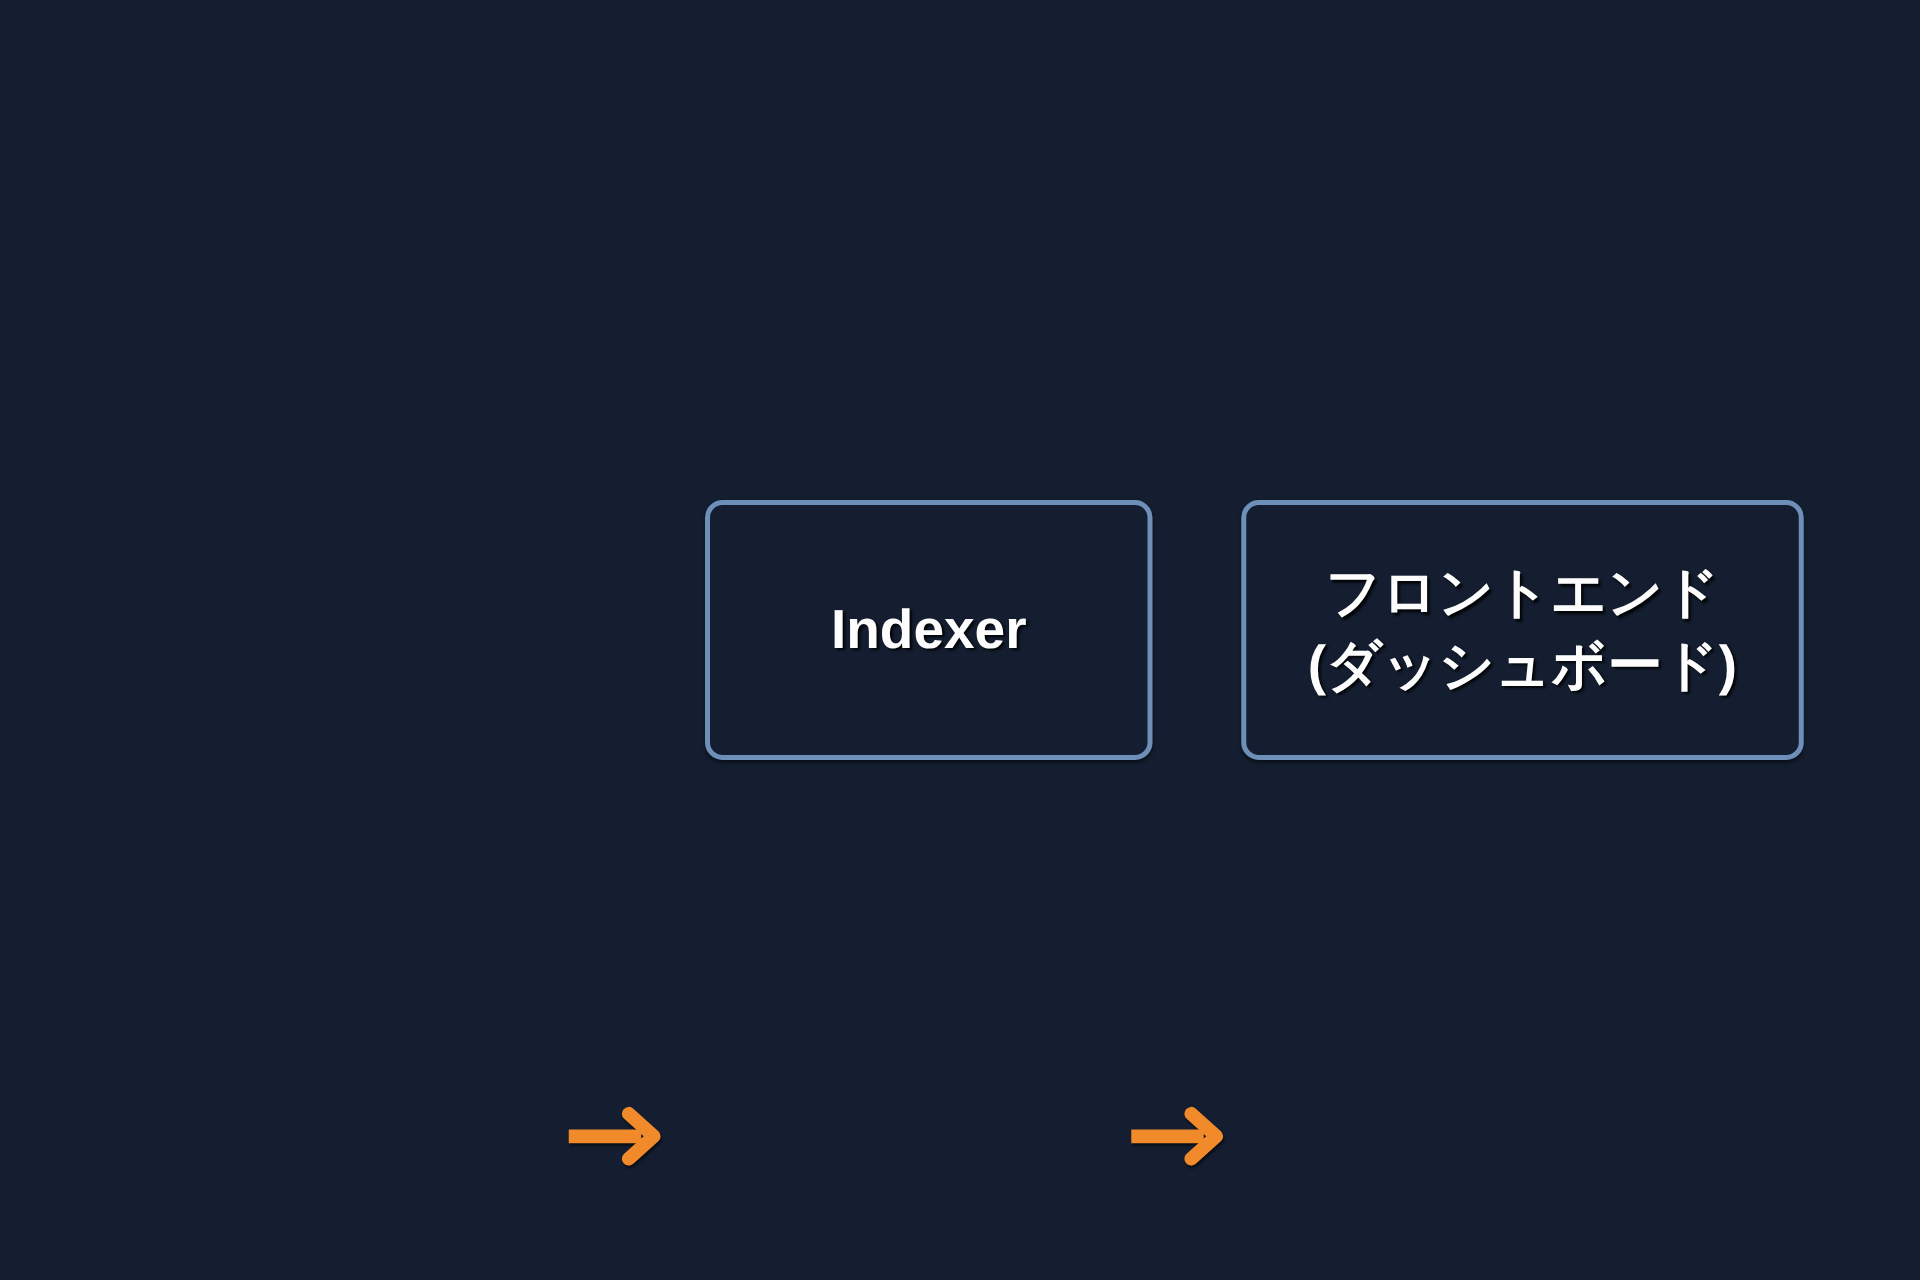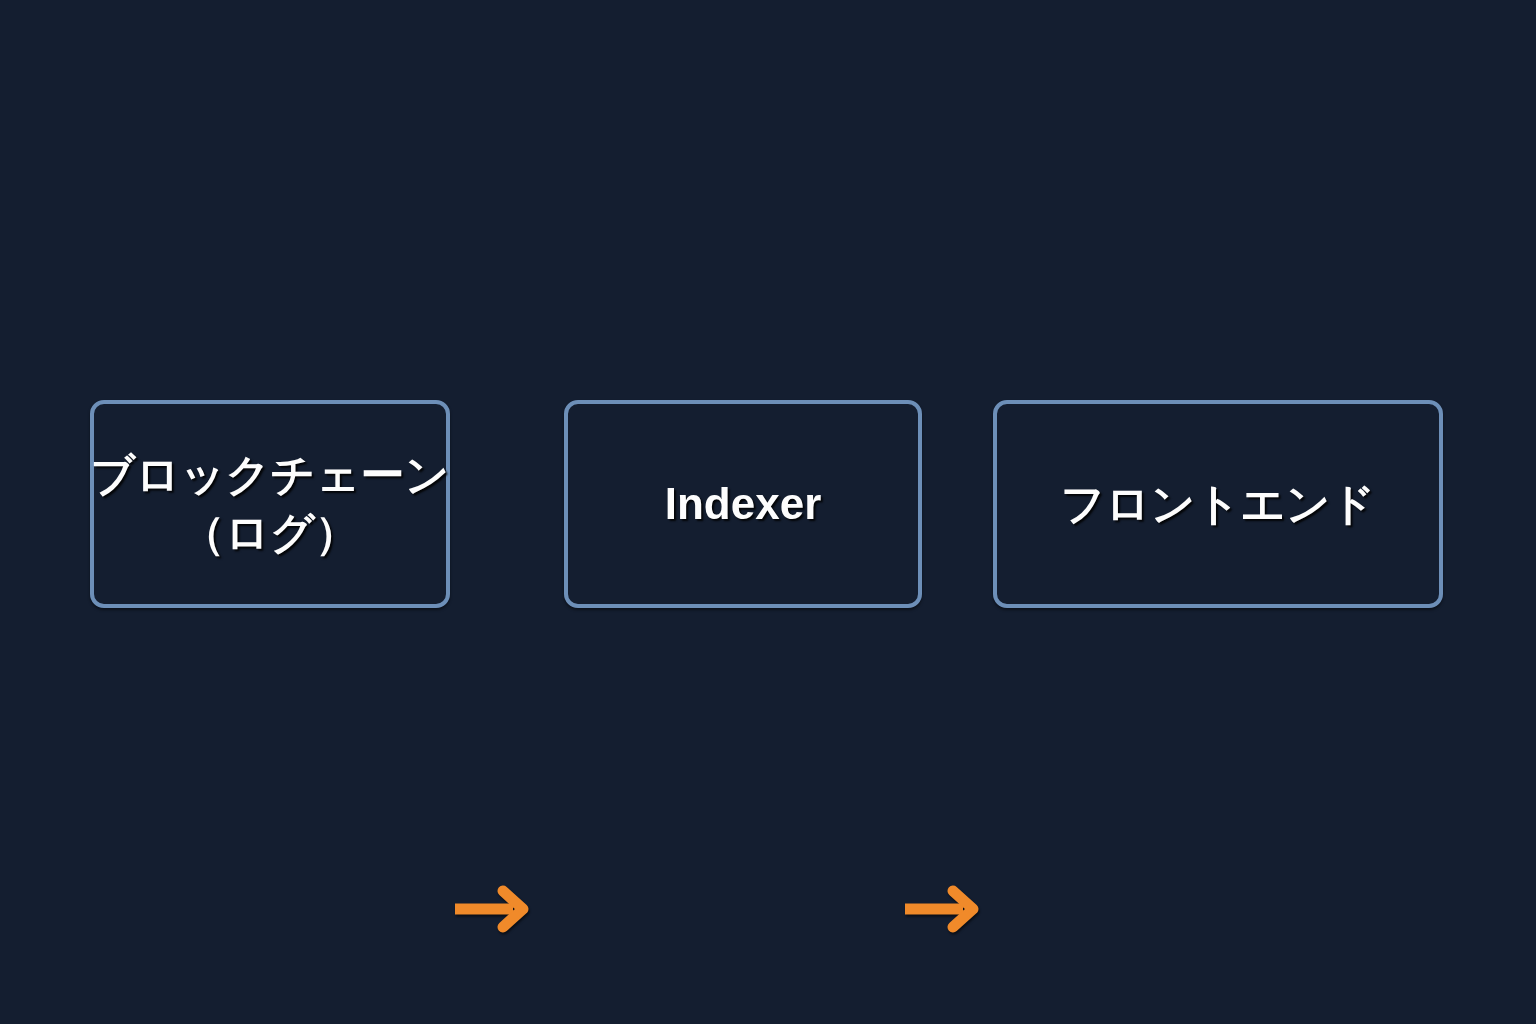--- a/index.html
+++ b/index.html
@@ -81,24 +81,20 @@
     filter: drop-shadow(1px 2px 1px rgba(0, 0, 0, 0.55));
   }
 </style>
 </head>
 <body>
 
 <div id="canvas">
 
   <div class="flow-row">
 
-    <div class="node" id="node-blockchain">
-      <div class="node-line">ブロックチェーン</div>
-      <div class="node-line">（ログ）</div>
-    </div>
 
     <div class="arrow" id="arrow-1">
       <svg viewBox="0 0 82 50" xmlns="http://www.w3.org/2000/svg">
         <line x1="2" y1="25" x2="60" y2="25" stroke="#f08a2a" stroke-width="11" stroke-linecap="butt"></line>
         <polyline points="50,7 70,25 50,43" fill="none" stroke="#f08a2a" stroke-width="11" stroke-linecap="round" stroke-linejoin="round"></polyline>
       </svg>
     </div>
 
     <div class="node" id="node-indexer">
       <div class="node-line">Indexer</div>
@@ -106,16 +102,17 @@
 
     <div class="arrow" id="arrow-2">
       <svg viewBox="0 0 82 50" xmlns="http://www.w3.org/2000/svg">
         <line x1="2" y1="25" x2="60" y2="25" stroke="#f08a2a" stroke-width="11" stroke-linecap="butt"></line>
         <polyline points="50,7 70,25 50,43" fill="none" stroke="#f08a2a" stroke-width="11" stroke-linecap="round" stroke-linejoin="round"></polyline>
       </svg>
     </div>
 
     <div class="node" id="node-frontend">
       <div class="node-line">フロントエンド</div>
+      <div class="node-line">(ダッシュボード)</div>
     </div>
 
   </div>
 </div>
 
 </body></html>

